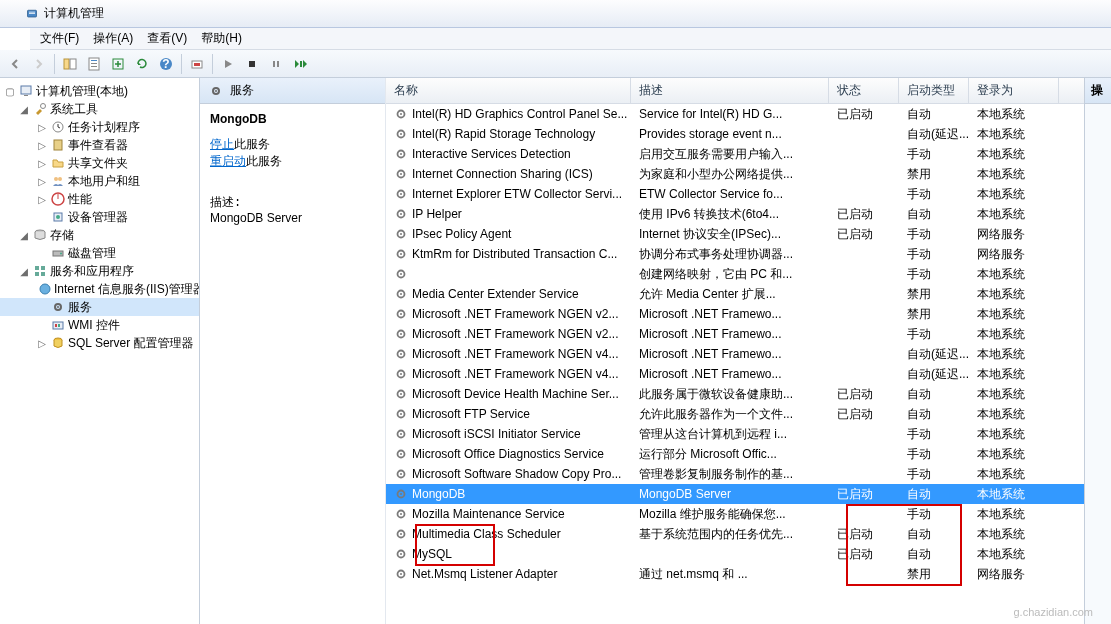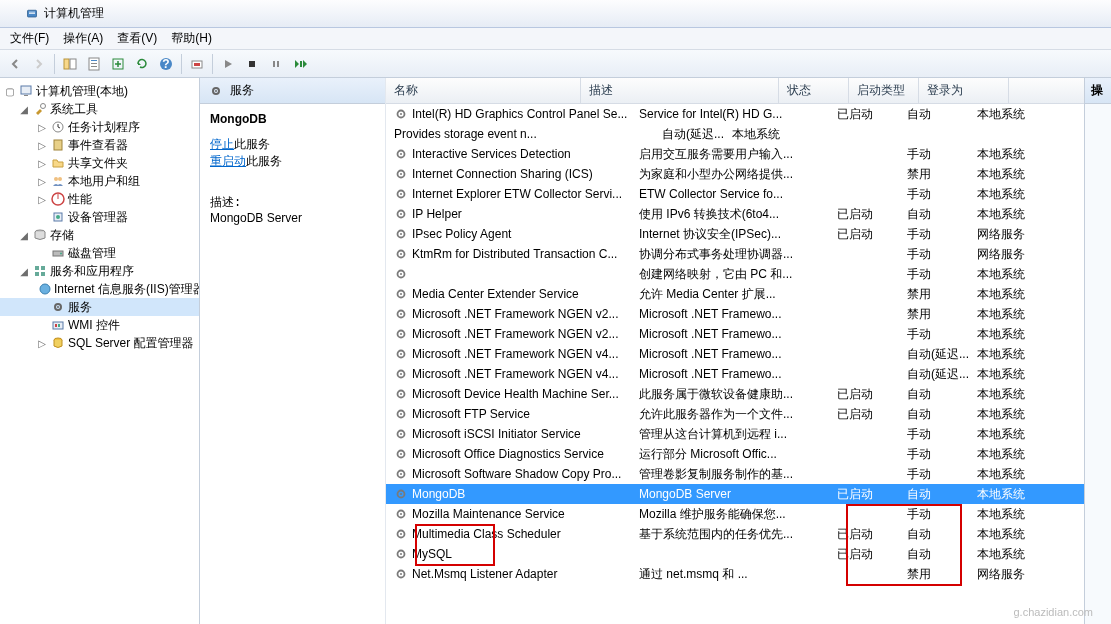--- a/index.html
+++ b/index.html
@@ -1,19 +1,19 @@
 <!DOCTYPE html>
 <html><head>
 <meta charset="utf-8">
 <style>
 * { margin:0; padding:0; box-sizing:border-box; font-family:"Microsoft YaHei","Segoe UI",Tahoma,sans-serif; font-size:12px; }
 body { background:#fff; width:1111px; height:624px; overflow:hidden; position:relative; }
 .titlebar { height:28px; background:linear-gradient(#fdfdfe,#e6ecf5); border-bottom:1px solid #b8c7e0; display:flex; align-items:center; padding-left:24px; }
 .titlebar .icon { width:16px; height:16px; margin-right:4px; }
-.menubar { height:22px; background:#f4f6fa; border-bottom:1px solid #d6dce5; display:flex; align-items:center; padding-left:4px; gap:2px; }
+.menubar { height:22px; background:#f4f6fa; border-bottom:1px solid #d6dce5; display:flex; align-items:center; padding-left:4px; gap:2px;margin-left:30px; }
 .menubar span { padding:2px 6px; cursor:default; }
 .toolbar { height:28px; background:linear-gradient(#f7fafd,#e8eef6); border-bottom:1px solid #c4cedb; display:flex; align-items:center; padding:0 4px; gap:2px; }
 .tool-btn { width:22px; height:22px; display:flex; align-items:center; justify-content:center; border:1px solid transparent; border-radius:2px; }
 .tool-sep { width:1px; height:20px; background:#c4cedb; margin:0 2px; }
 .body { display:flex; height:546px; }
 .tree-pane { width:200px; border-right:1px solid #c4cedb; background:#fff; padding:4px 0; overflow:hidden; }
 .tree-item { display:flex; align-items:center; height:18px; padding-left:4px; white-space:nowrap; cursor:default; }
 .tree-item.sel { background:#d1e6fb; }
 .twist { width:12px; display:inline-flex; justify-content:center; color:#6e6e6e; font-size:10px; }
 .ticon { width:16px; height:16px; margin:0 2px; display:inline-flex; align-items:center; justify-content:center; }
@@ -21,21 +21,21 @@
 .center-pane { flex:1; display:flex; background:#fff; border-right:1px solid #c4cedb; }
 .svc-left { width:186px; border-right:1px solid #e3e8ef; }
 .svc-header { height:26px; background:linear-gradient(#e9f1fb,#d7e5f5); border-bottom:1px solid #c4cedb; display:flex; align-items:center; padding-left:6px; gap:4px; }
 .svc-left-body { padding:8px 10px; }
 .svc-title { font-weight:bold; margin-bottom:10px; }
 .svc-link { color:#0066cc; text-decoration:underline; cursor:pointer; display:inline; }
 .svc-desc-label { margin-top:24px;font-family:Liberation Mono, monospace; }
 .svc-list { flex:1; display:flex; flex-direction:column; }
 .list-header { height:26px; background:linear-gradient(#fdfdfd,#ebeff4); border-bottom:1px solid #d6dce5; display:flex; }
 .list-header div { display:flex; align-items:center; padding-left:8px; border-right:1px solid #d6dce5; color:#2c3e50; }
-.hc-name{width:195px}.hc-desc{width:198px}.hc-stat{width:70px}.hc-start{width:70px}.hc-logon{width:90px}
+.hc-name{width:245px}.hc-desc{width:198px}.hc-stat{width:70px}.hc-start{width:70px}.hc-logon{width:90px}
 .list-body { flex:1; overflow:hidden; }
 .row { height:20px; display:flex; align-items:center; white-space:nowrap; cursor:default; }
 .row.sel { background:#3399ff; color:#fff; }
 .row .c { overflow:hidden; text-overflow:ellipsis; padding-left:8px; }
 .c-name{width:245px;display:flex;align-items:center;gap:4px}
 .c-desc{width:198px}.c-stat{width:70px}.c-start{width:70px}.c-logon{width:90px}
 .svc-icon { width:14px; height:14px; flex-shrink:0; }
 .right-pane { width:26px; background:#f7fafd; }
 .right-pane .hdr { height:26px; background:linear-gradient(#e9f1fb,#d7e5f5); border-bottom:1px solid #c4cedb; display:flex; align-items:center; padding-left:6px; font-weight:bold; }
 .highlight { position:absolute; border:2px solid #d40000; pointer-events:none; }
@@ -333,20 +333,29 @@
                 </svg>
               </span>
               <span>Intel(R) HD Graphics Control Panel Se...</span>
             </div>
             <div class="c c-desc">Service for Intel(R) HD G...</div>
             <div class="c c-stat">已启动</div>
             <div class="c c-start">自动</div>
             <div class="c c-logon">本地系统</div>
           </div>
           <div class="row">
+            <div class="c c-name">
+              <span>
+                <svg class="svc-icon" viewBox="0 0 14 14">
+                  <circle cx="7" cy="7" r="3.5" fill="none" stroke="#7a7a7a" stroke-width="1.8"></circle>
+                  <circle cx="7" cy="7" r="1" fill="#7a7a7a"></circle>
+                </svg>
+              </span>
+              <span>Intel(R) Rapid Storage Technology</span>
+            </div>
             <div class="c c-desc">Provides storage event n...</div>
             <div class="c c-stat"></div>
             <div class="c c-start">自动(延迟...</div>
             <div class="c c-logon">本地系统</div>
           </div>
           <div class="row">
             <div class="c c-name">
               <span>
                 <svg class="svc-icon" viewBox="0 0 14 14">
                   <circle cx="7" cy="7" r="3.5" fill="none" stroke="#7a7a7a" stroke-width="1.8"></circle>

